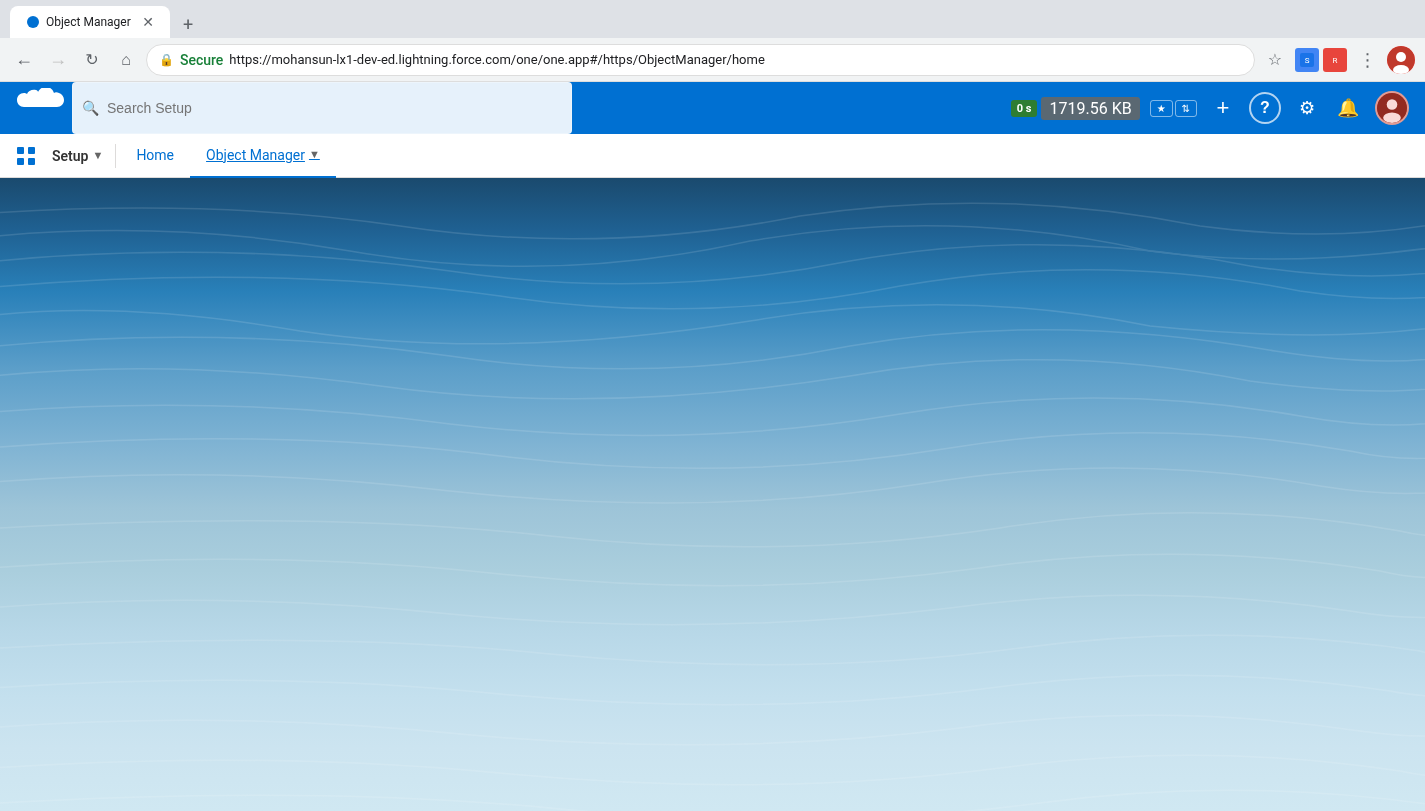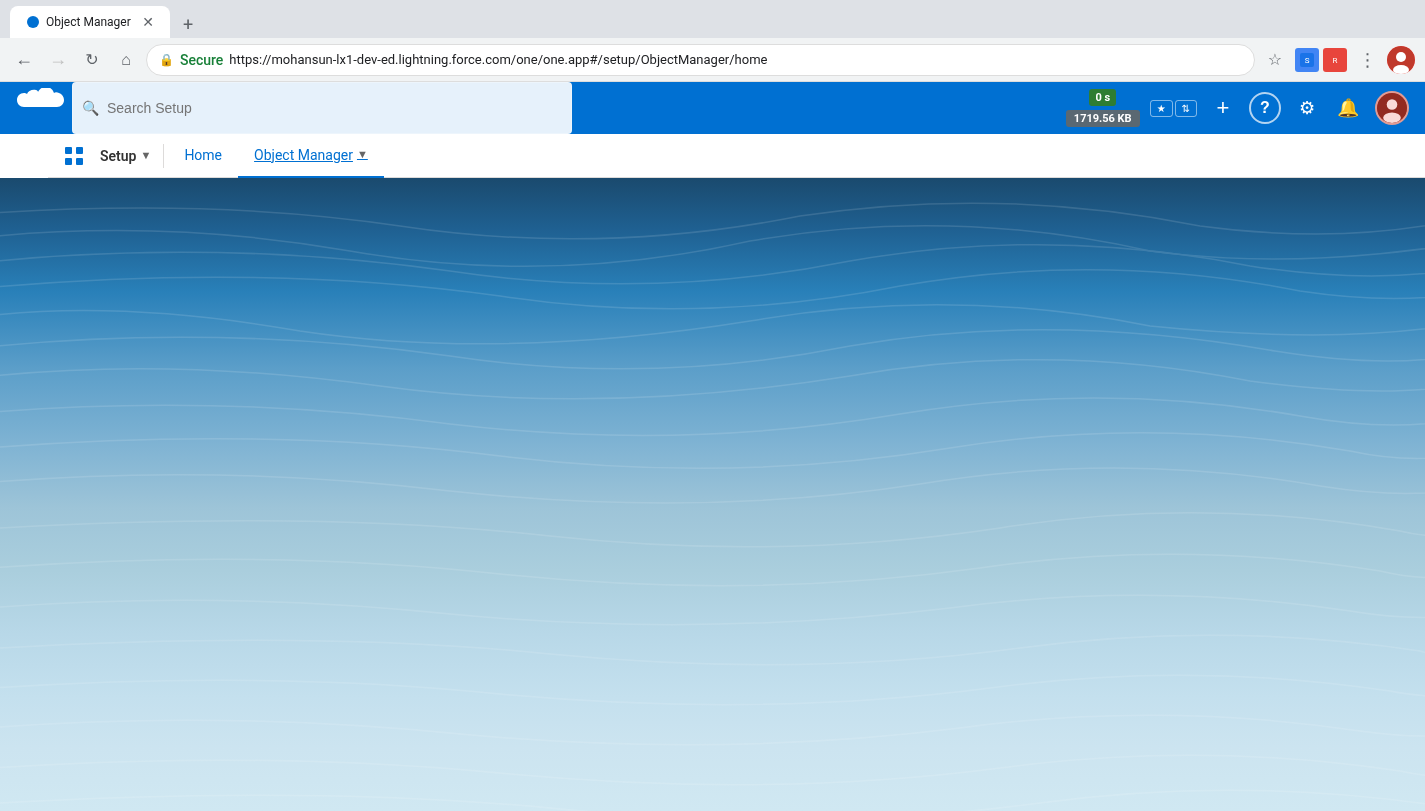--- a/index.html
+++ b/index.html
@@ -25,21 +25,21 @@
 
   <div style="background:#f1f3f4; display:flex; align-items:center; padding:6px 10px; gap:6px; height:44px; border-bottom:1px solid #ddd;">
     <button style="width:28px; height:28px; border-radius:50%; border:none; background:transparent; cursor:pointer; display:flex; align-items:center; justify-content:center; color:#5f6368; font-size:18px;">←</button>
     <button style="width:28px; height:28px; border-radius:50%; border:none; background:transparent; cursor:pointer; display:flex; align-items:center; justify-content:center; color:#c0c0c0; font-size:18px;">→</button>
     <button style="width:28px; height:28px; border-radius:50%; border:none; background:transparent; cursor:pointer; display:flex; align-items:center; justify-content:center; color:#5f6368; font-size:16px;">↻</button>
     <button style="width:28px; height:28px; border-radius:50%; border:none; background:transparent; cursor:pointer; display:flex; align-items:center; justify-content:center; color:#5f6368; font-size:16px;">⌂</button>
 
     <div style="flex:1; display:flex; align-items:center; background:#fff; border:1px solid #ddd; border-radius:20px; padding:4px 12px; height:32px; gap:6px; cursor:text;">
       <span style="color:#188038; font-size:12px;">🔒</span>
       <span style="color:#188038; font-size:14px; font-weight:500;">Secure</span>
-      <span style="flex:1; font-size:13px; color:#202124; white-space:nowrap; overflow:hidden; text-overflow:ellipsis;">https://mohansun-lx1-dev-ed.lightning.force.com/one/one.app#/setup/ObjectManager/home</span>
+      <span style="flex:1; font-size:13px; color:#202124; white-space:nowrap; overflow:hidden; text-overflow:ellipsis;">https://mohansun-lx1-dev-ed.lightning.force.com/one/one.app#/https/ObjectManager/home</span>
     </div>
 
     <button style="width:28px; height:28px; border-radius:50%; border:none; background:transparent; cursor:pointer; display:flex; align-items:center; justify-content:center; color:#5f6368; font-size:16px;">☆</button>
 
     <div style="display:flex; align-items:center; gap:4px;">
       <div style="width:24px; height:24px; border-radius:3px; background:#4285f4; display:flex; align-items:center; justify-content:center; cursor:pointer;">
         <svg width="14" height="14" viewBox="0 0 14 14">
             <rect width="14" height="14" rx="2" fill="#1a73e8"></rect>
             <text x="7" y="10" font-size="8" fill="white" text-anchor="middle">S</text>
           </svg>
@@ -71,43 +71,43 @@
         <path d="M22 4c2-4 6-6 10-5 3 1 5 3 6 6 1-1 3-1 5 0 3 1 5 4 5 7 0 4-3 7-7 7H8C4 19 1 16 1 12c0-4 3-7 7-7 1 0 2 0 3 1C12 3 16 1 20 2c1 0 2 1 2 2z" fill="white"></path>
       </svg>
     </div>
 
     <div style="flex:1; max-width:500px; position:relative; display:flex; align-items:center;">
       <span style="position:absolute; left:10px; color:#666; font-size:14px;">🔍</span>
       <input style="width: 100%; height: 52px; border-radius: 4px; border: 1px solid rgba(255, 255, 255, 0.3); background: rgba(255, 255, 255, 0.9); padding: 0px 12px 0px 34px; font-size: 14px; color: rgb(51, 51, 51); outline: none;" type="text" placeholder="Search Setup">
     </div>
 
     <div style="display:flex; align-items:center; gap:10px; margin-left:auto;">
-      <div style="display:flex; align-items:center; gap:4px;flex-direction:column;">
+      <div style="display:flex; align-items:center; gap:4px;">
         <span style="background:#2e7d32; color:#fff; font-size:11px; font-weight:bold; padding:2px 6px; border-radius:3px;">0 s</span>
-        <span style="background:#5a6872; color:#fff; font-size:11px; font-weight:bold; padding:2px 8px; border-radius:3px;">1719.56 KB</span>
+        <span style="background:#5a6872; color:#fff; font-size:16px; font-weight:normal; padding:2px 8px; border-radius:3px;">1719.56 KB</span>
       </div>
       <div style="display:flex; align-items:center; gap:2px;">
         <button style="background:transparent; border:1px solid rgba(255,255,255,0.5); color:#fff; font-size:10px; padding:2px 6px; border-radius:3px; cursor:pointer;">★</button>
         <button style="background:transparent; border:1px solid rgba(255,255,255,0.5); color:#fff; font-size:10px; padding:2px 6px; border-radius:3px; cursor:pointer;">⇅</button>
       </div>
       <button style="background:transparent; border:none; color:#fff; font-size:22px; cursor:pointer; width:32px; height:32px; display:flex; align-items:center; justify-content:center; border-radius:50%;">+</button>
       <button style="background:transparent; border:none; color:#fff; font-size:16px; font-weight:bold; cursor:pointer; width:32px; height:32px; display:flex; align-items:center; justify-content:center; border-radius:50%; border:2px solid rgba(255,255,255,0.7);">?</button>
       <button style="background:transparent; border:none; color:#fff; font-size:18px; cursor:pointer; width:32px; height:32px; display:flex; align-items:center; justify-content:center; border-radius:50%;">⚙</button>
       <button style="background:transparent; border:none; color:#fff; font-size:18px; cursor:pointer; width:32px; height:32px; display:flex; align-items:center; justify-content:center; border-radius:50%;">🔔</button>
       <div style="width:34px; height:34px; border-radius:50%; background:#c0392b; display:flex; align-items:center; justify-content:center; cursor:pointer; overflow:hidden; border:2px solid rgba(255,255,255,0.5);">
         <svg width="34" height="34" viewBox="0 0 34 34">
             <circle cx="17" cy="17" r="17" fill="#922b21"></circle>
             <circle cx="17" cy="13" r="6" fill="#fadbd8"></circle>
             <ellipse cx="17" cy="28" rx="10" ry="6" fill="#fadbd8"></ellipse>
           </svg>
       </div>
     </div>
   </div>
 
-  <div style="background:#fff; border-bottom:1px solid #dddbda; display:flex; align-items:center; padding:0 8px; height:44px; gap:0;margin-left:48px;">
+  <div style="background:#fff; border-bottom:1px solid #dddbda; display:flex; align-items:center; padding:0 8px; height:44px; gap:0;">
     <div style="width:36px; height:36px; display:flex; align-items:center; justify-content:center; cursor:pointer; color:#0070d2; font-size:16px; border-radius:4px; flex-shrink:0;">
       <svg width="18" height="18" viewBox="0 0 18 18" fill="#0070d2">
         <rect x="0" y="0" width="7" height="7" rx="1"></rect>
           <rect x="11" y="0" width="7" height="7" rx="1"></rect>
         <rect x="0" y="11" width="7" height="7" rx="1"></rect>
           <rect x="11" y="11" width="7" height="7" rx="1"></rect>
       </svg>
     </div>
     <div style="display:flex; align-items:center; gap:4px; padding:0 8px; font-size:14px; font-weight:600; color:#333;">
       <span>Setup</span>

